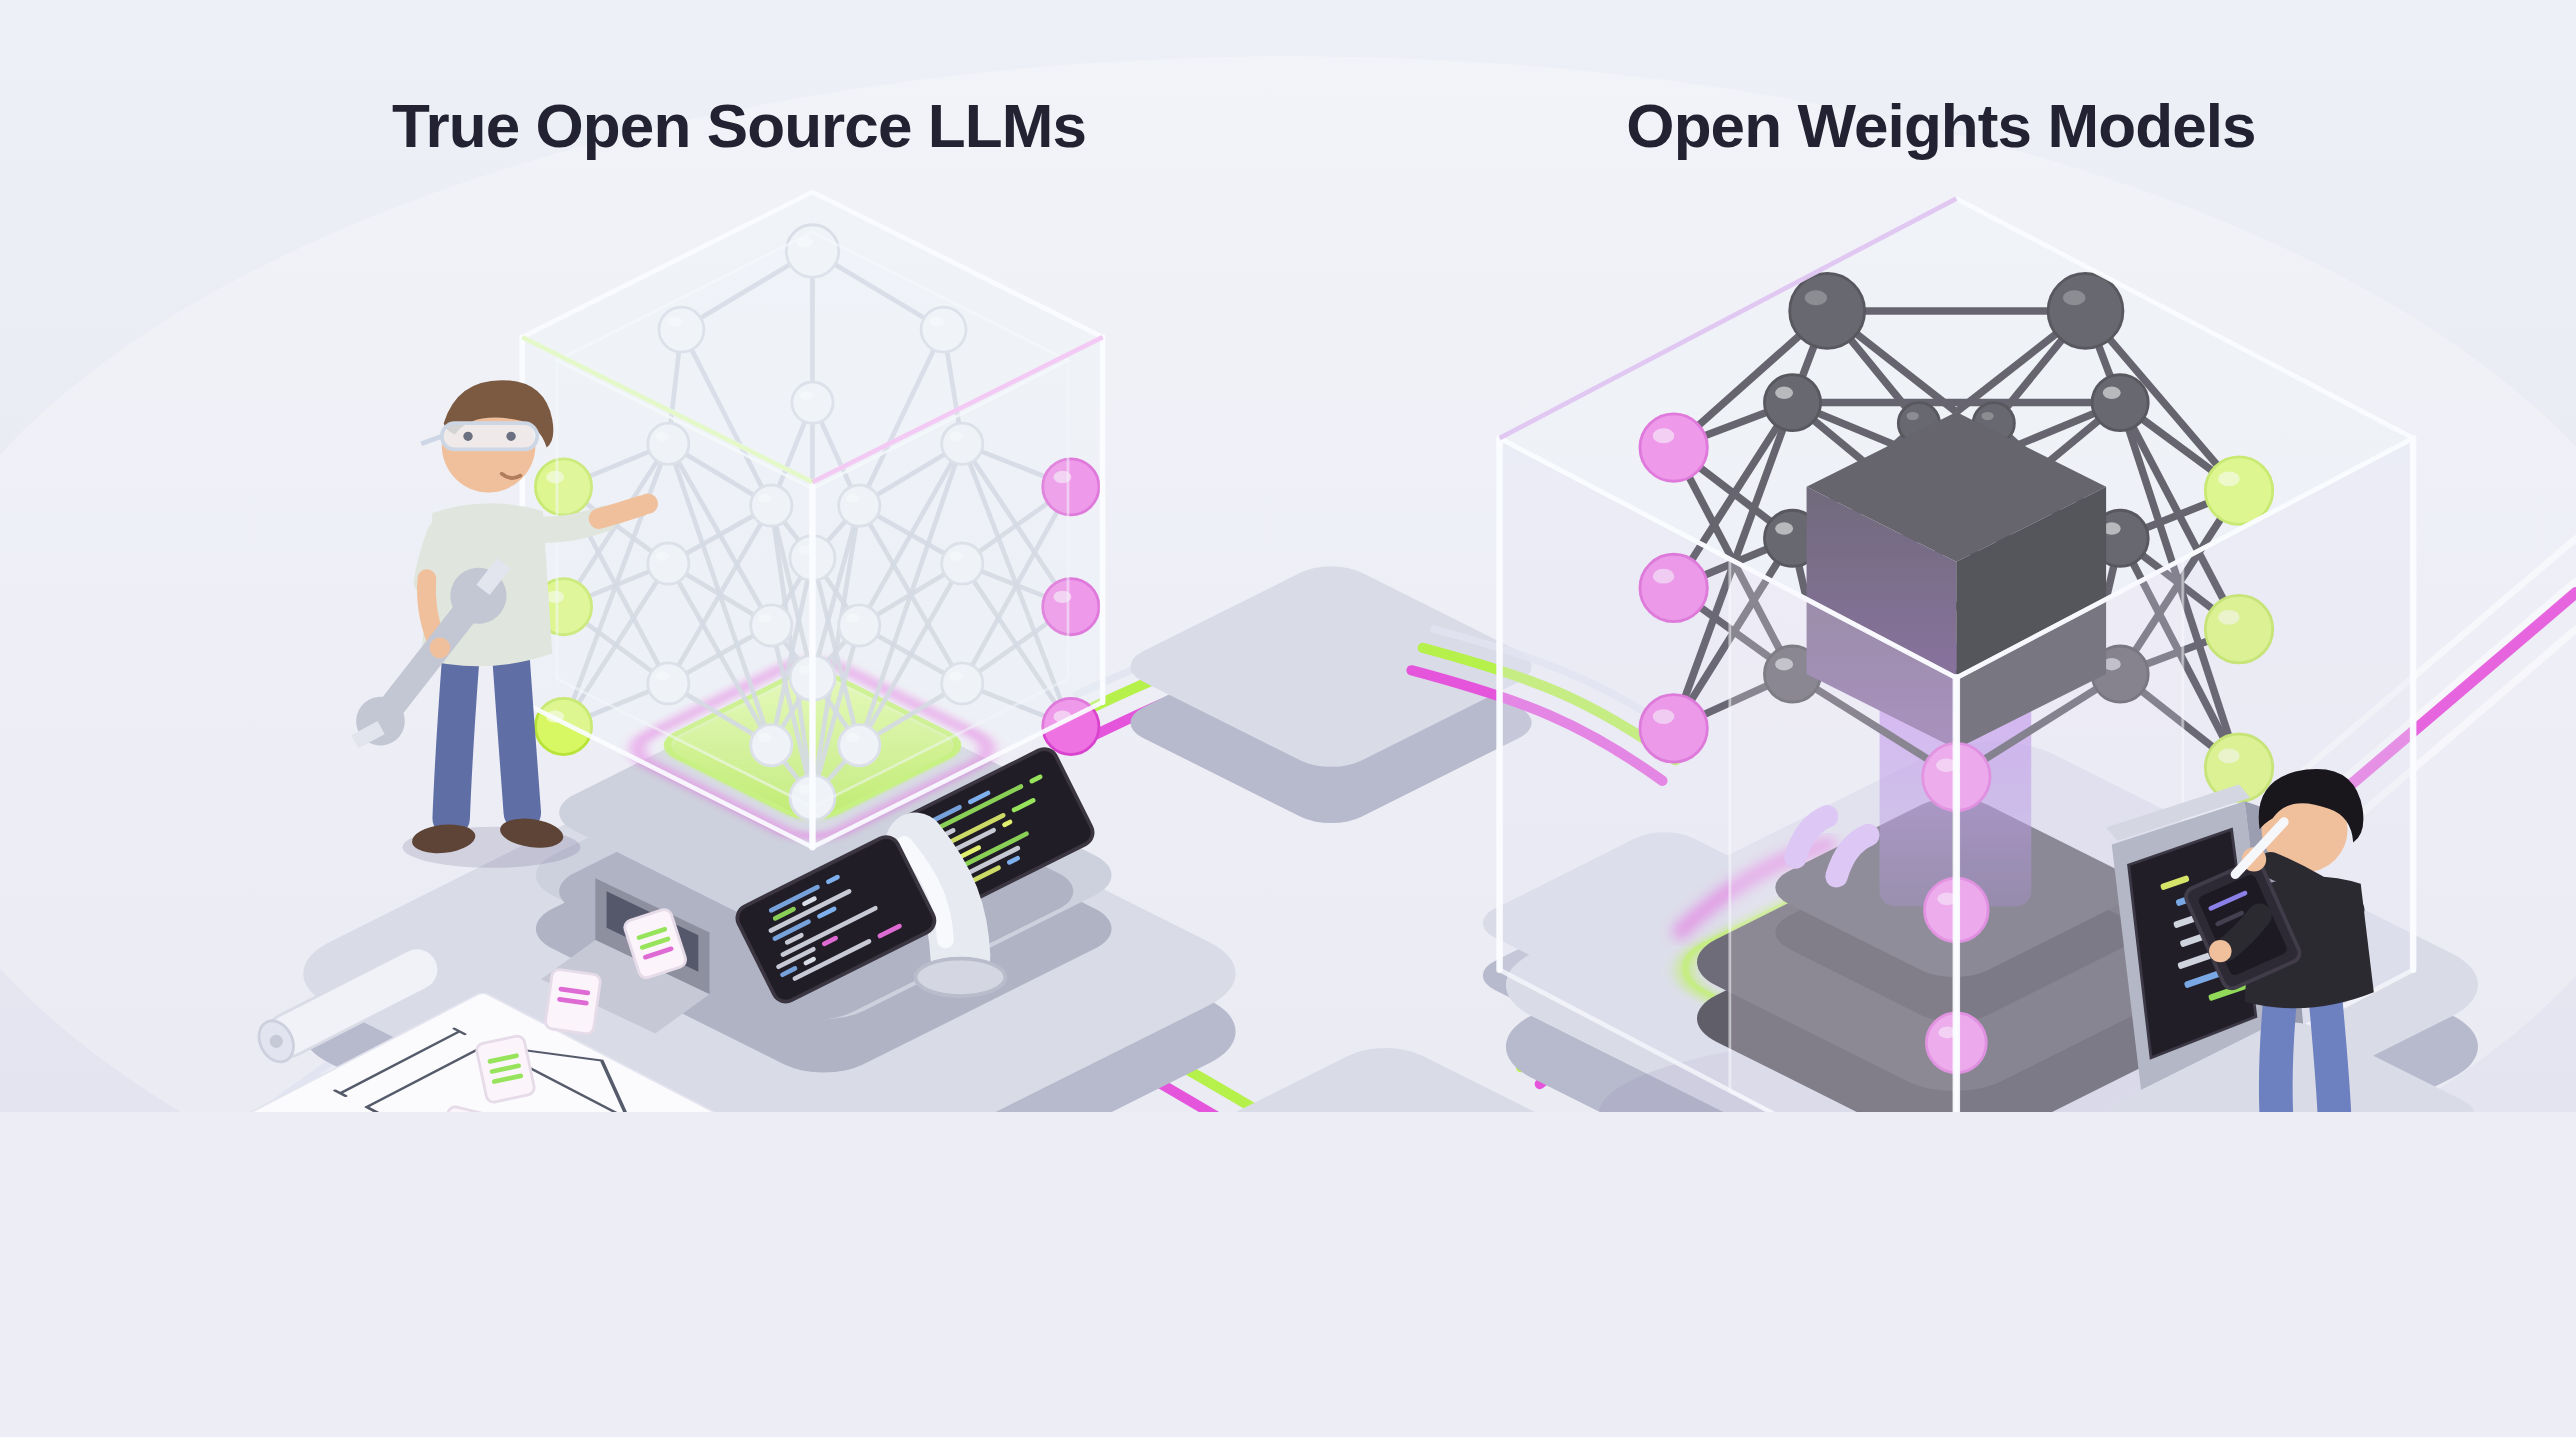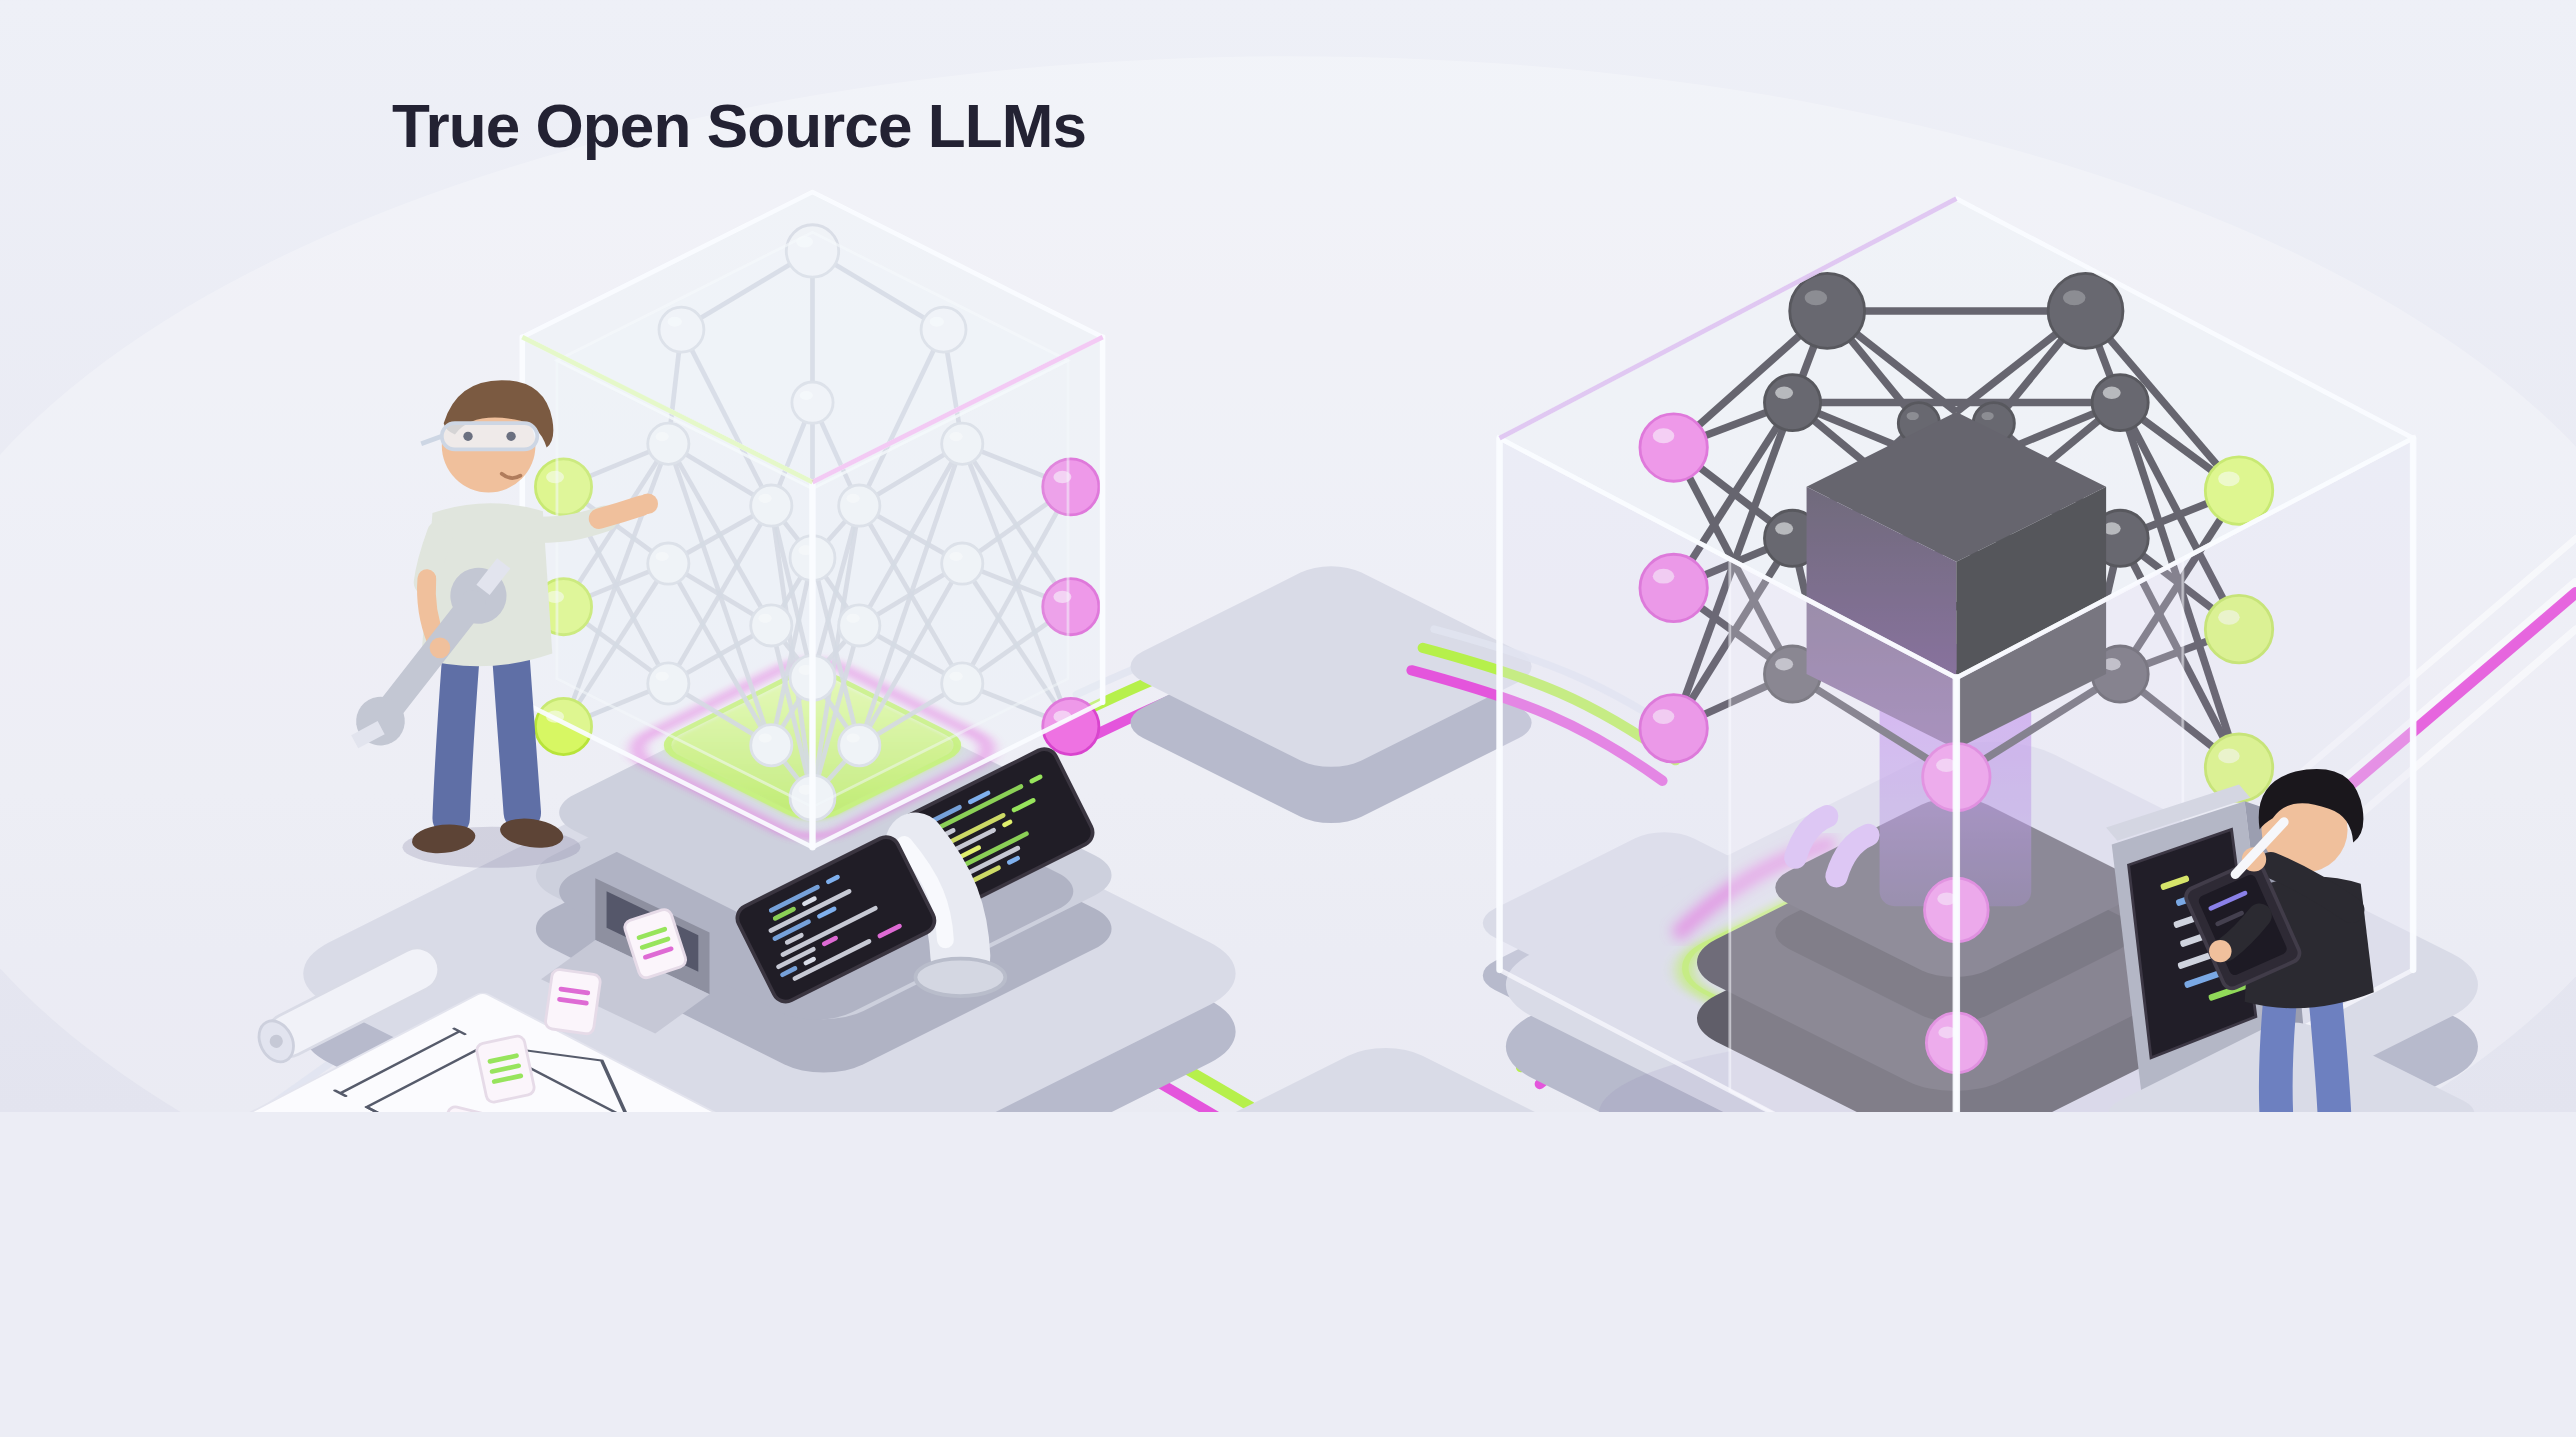--- a/index.html
+++ b/index.html
@@ -614,14 +614,15 @@
         <line x1="472" y1="466" x2="450" y2="474" stroke="#cdd6e4" stroke-width="5"></line>
         <circle cx="500" cy="466" r="5" fill="#6b7080"></circle>
         <circle cx="546" cy="466" r="5" fill="#6b7080"></circle>
       </g>
       <path d="M536,506 q10,8 20,2" stroke="#b07c5c" stroke-width="4" fill="none" stroke-linecap="round"></path>
     </g>
   </g>
 </svg>
 
 <div class="title" style="left:739px;top:90px">True Open Source LLMs</div>
+<div class="title" style="left:1941px;top:90px">Open Weights Models</div>
 </div>
 
 
 </body></html>

